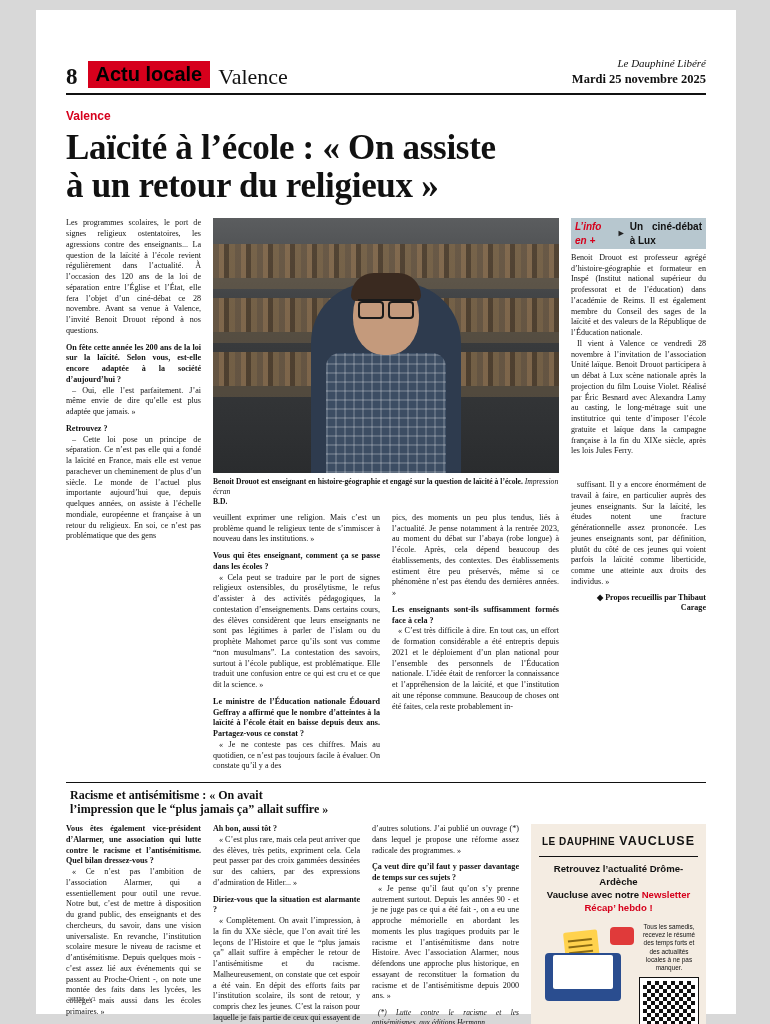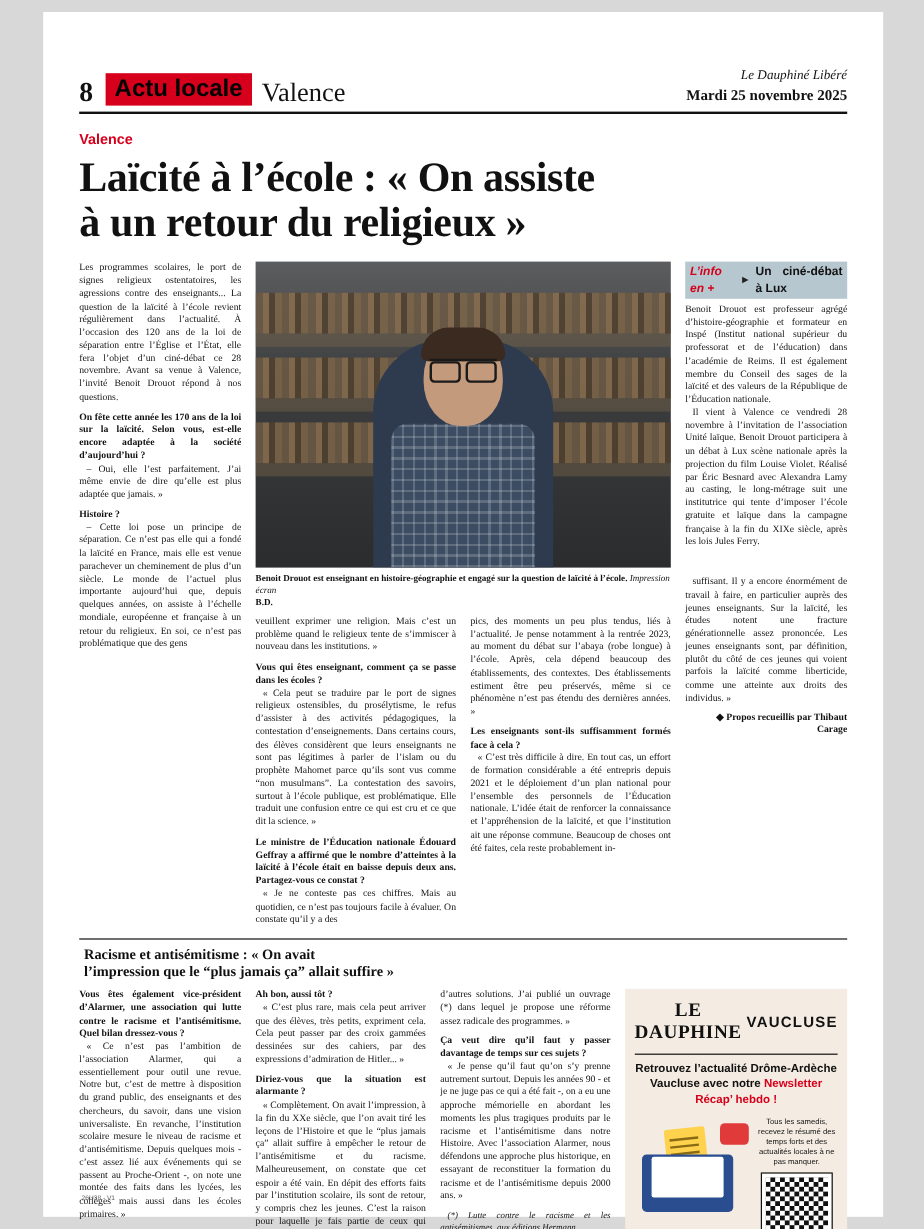--- a/index.html
+++ b/index.html
@@ -158,22 +158,22 @@
   
   .ad {
     grid-column: 4; background:#f4ece2; padding:8px 8px;
     display:flex; flex-direction:column; align-items:center;
     text-align:center; height:100%;
   }
   .ad-logo {
     display:flex; align-items:center; gap:4px; margin:2px 0 8px 0;
   }
   .ad-logo .dl {
-    font-family:Liberation Serif, serif; font-weight:bold;
-    font-size:16px; letter-spacing:.5px;
+    font-family:Liberation Sans, sans-serif; font-weight:bold;
+    font-size:10px; letter-spacing:.5px;
   }
   .ad-logo .vc {
     font-family:"Liberation Sans", sans-serif; font-weight:bold;
     font-size:12.5px; letter-spacing:1px;
   }
   .ad-line { width:100%; border-top:1px solid #111; margin-bottom:6px;}
   .ad-head {
     font-family:"Liberation Sans", sans-serif; font-weight:bold;
     font-size:9.6px; line-height:1.35;
   }
@@ -232,23 +232,23 @@
   <div class="kicker">Valence</div>
   <h1 class="headline">
     <span>Laïcité à l’école : « On assiste</span><br>
     <span>à un retour du religieux »</span>
   </h1>
 
   <div class="main-grid">
 
     <div class="col">
       <p class="first">Les programmes scolaires, le port de signes religieux ostentatoires, les agressions contre des enseignants... La question de la laïcité à l’école revient régulièrement dans l’actualité. À l’occasion des 120 ans de la loi de séparation entre l’Église et l’État, elle fera l’objet d’un ciné-débat ce 28 novembre. Avant sa venue à Valence, l’invité Benoit Drouot répond à nos questions.</p>
-      <p class="q">On fête cette année les 170 ans de la loi sur la laïcité. Selon vous, est-elle encore adaptée à la société d’aujourd’hui ?</p>
+      <p class="q">On fête cette année les 200 ans de la loi sur la laïcité. Selon vous, est-elle encore adaptée à la société d’aujourd’hui ?</p>
       <p>– Oui, elle l’est parfaitement. J’ai même envie de dire qu’elle est plus adaptée que jamais. »</p>
-      <p class="q">Histoire ?</p>
+      <p class="q">Retrouvez ?</p>
       <p>– Cette loi pose un principe de séparation. Ce n’est pas elle qui a fondé la laïcité en France, mais elle est venue parachever un cheminement de plus d’un siècle. Le monde de l’actuel plus importante aujourd’hui que, depuis quelques années, on assiste à l’échelle mondiale, européenne et française à un retour du religieux. En soi, ce n’est pas problématique que des gens</p>
     </div>
 
     <div class="mid-wrap">
       <div class="photo">
         <div class="books" style="top:26px;"></div>
         <div class="shelf" style="top:60px;"></div>
         <div class="books" style="top:80px;"></div>
         <div class="shelf" style="top:114px;"></div>
         <div class="books" style="top:134px;"></div>

